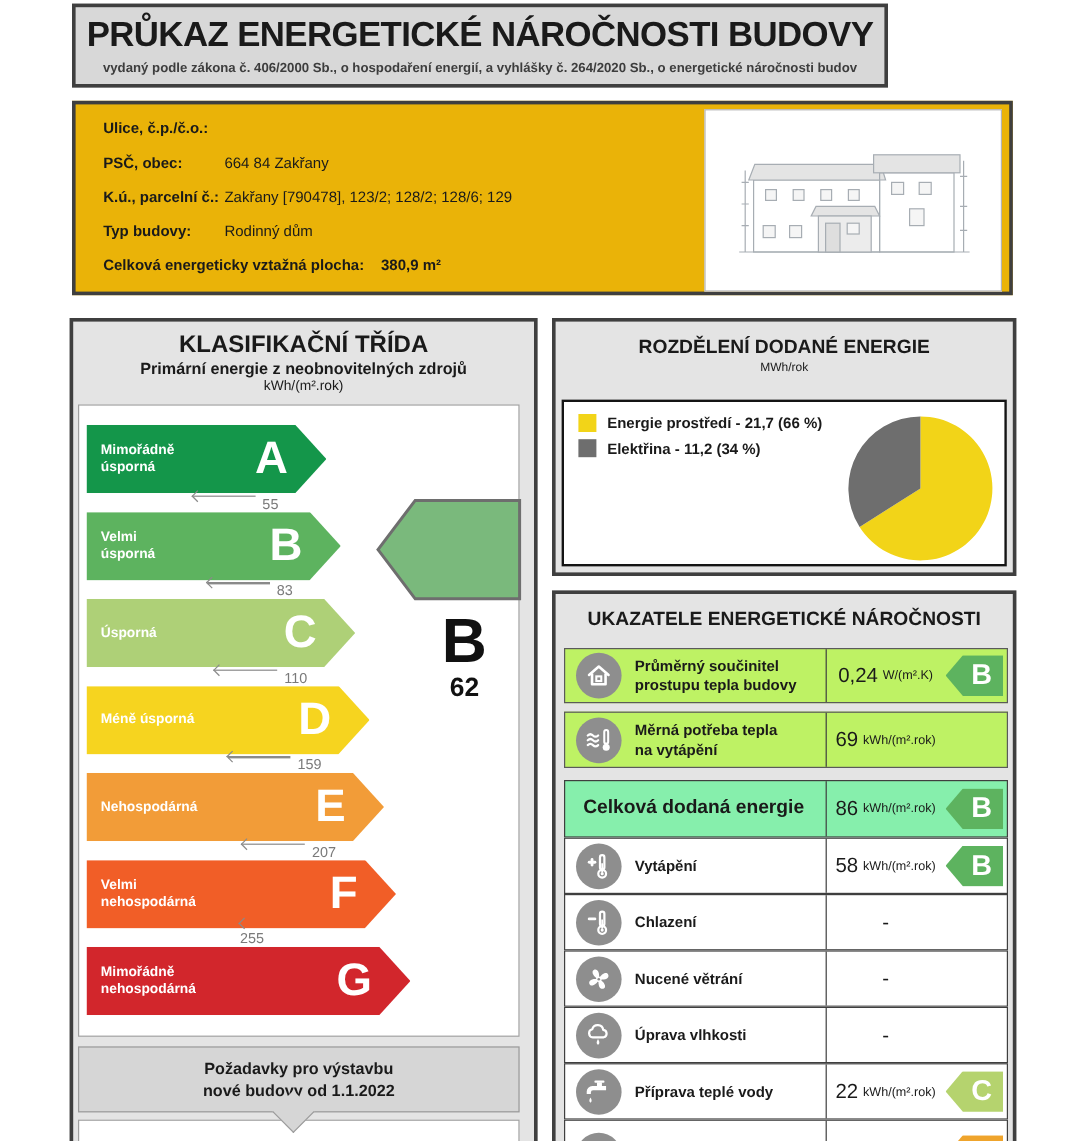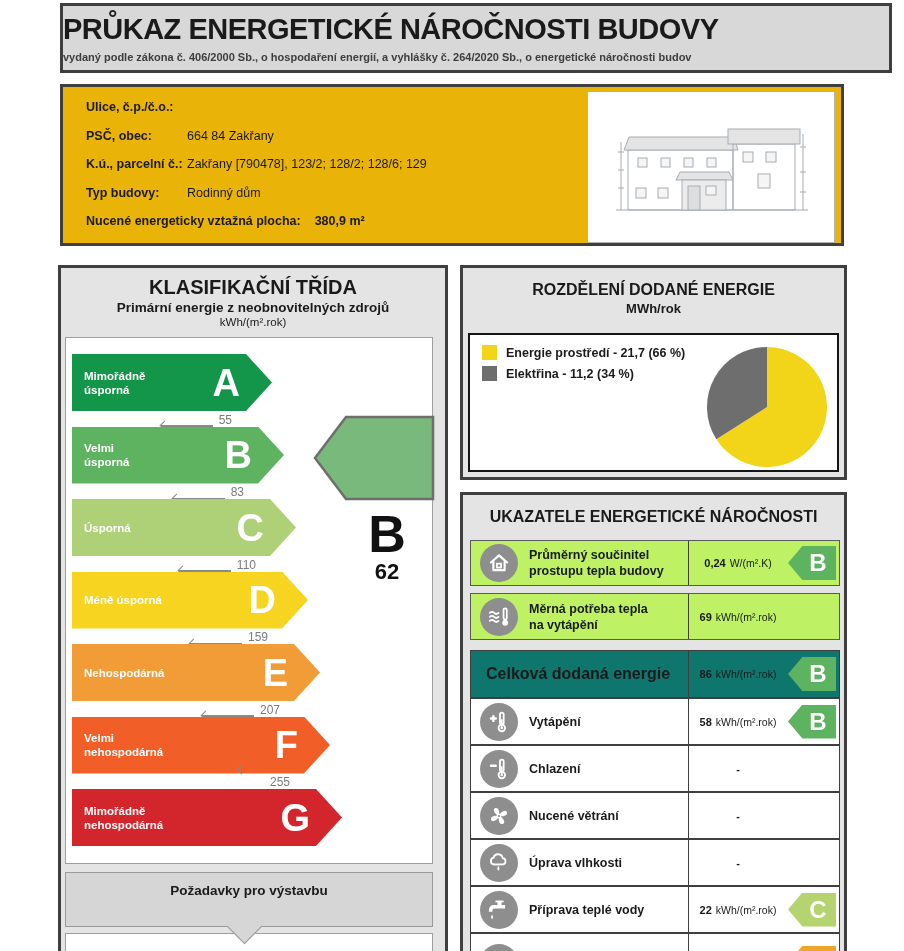--- a/index.html
+++ b/index.html
@@ -2,22 +2,22 @@
 <html><head>
 <meta charset="utf-8">
 <style>
   html,body{margin:0;padding:0;}
   body{
     width:904px;height:951px;position:relative;overflow:hidden;
     background:#ffffff;font-family:"Liberation Sans",sans-serif;color:#1a1a1a;
   }
   .abs{position:absolute;}
   
-  .header-box{left:60px;top:3px;width:832px;height:70px;background:#d8d8d8;
-    border:3px solid #3f3f3f;box-sizing:border-box;}
+  .header-box{left:60px;top:3px;width:680px;height:70px;background:#d8d8d8;
+    border:3px solid #3f3f3f;text-align:center;box-sizing:border-box;}
   .hdr-title{font-size:29px;font-weight:bold;margin-top:7px;letter-spacing:-0.5px;}
   .hdr-sub{font-size:11px;font-weight:bold;color:#3d3d3d;margin-top:5px;}
   
   .info-box{left:60px;top:84px;width:784px;height:162px;background:#eab308;
     border:3px solid #3f3f3f;box-sizing:border-box;}
   .info-rows{position:absolute;left:23px;top:13px;}
   .info-row{height:28.5px;font-size:12.5px;position:relative;}
   .info-label{font-weight:bold;}
   .info-value{position:absolute;left:101px;top:0;white-space:nowrap;}
   .info-area{position:absolute;left:23px;top:127px;font-size:12.5px;font-weight:bold;}
@@ -26,31 +26,31 @@
     border:1px solid #b3b3b3;background:#fff;}
   
   .panel{background:#e4e4e4;border:3px solid #3f3f3f;box-sizing:border-box;}
   .left-panel{left:58px;top:265px;width:390px;height:700px;}
   .rt-panel{left:460px;top:265px;width:387px;height:215px;}
   .rb-panel{left:460px;top:492px;width:387px;height:470px;}
   .panel-title{font-size:20px;font-weight:bold;text-align:center;margin-top:8px;}
   .panel-sub{font-size:13.5px;font-weight:bold;text-align:center;margin-top:1px;}
   .panel-unit{font-size:11.5px;text-align:center;margin-top:1px;}
   .rt-title,.rb-title{font-size:16px;font-weight:bold;text-align:center;margin-top:13px;}
-  .rt-unit{font-size:13px;text-align:center;margin-top:2px;font-weight:bold;}
+  .rt-unit{font-size:10px;text-align:center;margin-top:2px;}
   
   #class-box{position:absolute;left:4px;top:69px;width:368px;height:527px;
     background:#fff;border:1.5px solid #9f9f9f;box-sizing:border-box;}
   .class-arrow{position:absolute;left:6px;height:57px;
     clip-path:polygon(0 0, calc(100% - 26px) 0, 100% 50%, calc(100% - 26px) 100%, 0 100%);padding-left:40px;}
   .arrow-label{position:absolute;left:12px;top:50%;transform:translateY(-50%);
     font-size:11.5px;font-weight:bold;color:#fff;white-space:pre-line;line-height:1.25;}
   .arrow-letter{position:absolute;right:32px;top:50%;transform:translateY(-50%);
     font-size:38px;font-weight:bold;color:#fff;}
-  .threshold{position:absolute;height:14px;width:90px;display:flex;align-items:flex-end;
+  .threshold{position:absolute;height:14px;width:90px;display:flex;align-items:flex-start;
     justify-content:flex-end;gap:6px;}
   .thr-line{width:52px;height:1.5px;background:#8a8a8a;position:relative;}
   .thr-line::before{content:'';position:absolute;left:0;top:-2.6px;width:6px;height:6px;
     border-left:1.5px solid #8a8a8a;border-bottom:1.5px solid #8a8a8a;transform:rotate(45deg);}
   .thr-num{font-size:12px;color:#7a7a7a;}
   .rating-arrow{position:absolute;left:252px;top:147px;width:122px;height:86px;z-index:4;}
   .rating-text{position:absolute;left:30px;right:4px;text-align:center;color:#111;}
   .rating-letter{font-size:52px;font-weight:bold;line-height:52px;margin-top:3px;}
   .rating-value{font-size:22px;font-weight:bold;line-height:22px;margin-top:1px;text-align:center;}
   
@@ -68,32 +68,32 @@
   .legend{position:absolute;left:12px;top:10px;}
   .legend-item{display:flex;align-items:center;gap:9px;margin-bottom:6px;}
   .legend-swatch{width:15px;height:15px;flex:0 0 auto;}
   .legend-label{font-size:12.5px;font-weight:bold;}
   .pie-svg{position:absolute;left:235px;top:6px;}
   
   #ind-rows{position:absolute;left:7px;top:0;width:370px;height:100%;}
   .ind-row{position:absolute;left:0;width:370px;box-sizing:border-box;}
   .ind-row.gray{background:#bef264;border:1.5px solid #5a5a5a;}
   .ind-row.white{background:#ffffff;border:1.5px solid #3f3f3f;}
-  .ind-row.total{background:#0f766e;border:1.5px solid #3f3f3f;}
+  .ind-row.total{background:#86efac;border:1.5px solid #3f3f3f;}
   .icon-circle{position:absolute;left:9px;top:50%;transform:translateY(-50%);
     width:38px;height:38px;border-radius:50%;background:#8e8e8e;
     display:flex;align-items:center;justify-content:center;}
   .icon-circle svg{width:26px;height:26px;}
   .row-label{position:absolute;left:58px;top:50%;transform:translateY(-50%);
     font-size:12.5px;font-weight:bold;white-space:pre-line;line-height:1.3;}
   .row-label.big{left:15px;font-size:16px;}
   .val-zone{position:absolute;left:217px;right:0;top:0;bottom:0;
     border-left:1.5px solid #3f3f3f;display:flex;align-items:center;
     justify-content:center;padding-right:52px;}
-  .val{font-size:11px;font-weight:bold;}
+  .val{font-size:17px;font-weight:normal;}
   .unit{font-size:10.5px;margin-left:4px;}
   .badge{position:absolute;right:3px;top:50%;transform:translateY(-50%);
     width:48px;height:34px;clip-path:polygon(0 50%, 30% 0, 100% 0, 100% 100%, 30% 100%);
     color:#fff;font-size:24px;font-weight:bold;display:flex;align-items:center;
     justify-content:center;padding-left:12px;box-sizing:border-box;}
 </style>
 </head>
 <body>
 
 <div>
@@ -104,21 +104,21 @@
   </div>
 
   <div class="abs info-box">
     <div class="info-rows" id="info-rows">
         <div class="info-row"><span class="info-label">Ulice, č.p./č.o.:</span><span class="info-value"></span></div>
         <div class="info-row"><span class="info-label">PSČ, obec:</span><span class="info-value">664 84 Zakřany</span></div>
         <div class="info-row"><span class="info-label">K.ú., parcelní č.:</span><span class="info-value">Zakřany [790478], 123/2; 128/2; 128/6; 129</span></div>
         <div class="info-row"><span class="info-label">Typ budovy:</span><span class="info-value">Rodinný dům</span></div>
       </div>
     <div class="info-area">
-      <span>Nucené energeticky vztažná plocha:</span><span class="info-area-value">380,9 m²</span>
+      <span>Celková energeticky vztažná plocha:</span><span class="info-area-value">380,9 m²</span>
     </div>
     <div class="building-thumb">
       <svg width="246" height="150" viewBox="0 0 246 150">
         <g stroke="#a7adb3" stroke-width="1" fill="none">
           <line x1="28" y1="118" x2="220" y2="118"></line>
           <rect x="40" y="58" width="105" height="60"></rect>
           <polygon points="36,58 150,58 146,45 41,45" fill="#e4e4e4"></polygon>
           <rect x="145" y="52" width="62" height="66"></rect>
           <rect x="140" y="37" width="72" height="15" fill="#e4e4e4"></rect>
           <rect x="50" y="66" width="9" height="9" fill="#f5f5f5"></rect>
@@ -216,20 +216,21 @@
         <polygon id="rating-poly" points="2,43 33,2 120,2 120,84 33,84" stroke-width="2.5" fill="#7ab97c" stroke="#6e6e6e"></polygon>
       </svg>
       <div class="rating-text">
         <div class="rating-letter">B</div>
         <div class="rating-value">62</div>
       </div>
     </div>
 
     <div class="req-box">
       <div>Požadavky pro výstavbu</div>
+      <div>nové budovy od 1.1.2022</div>
     </div>
     <div class="req-chevron"></div>
     <div class="req-white-stub"></div>
   </div>
 
   <div class="abs panel rt-panel">
     <div class="rt-title">ROZDĚLENÍ DODANÉ ENERGIE</div>
     <div class="rt-unit">MWh/rok</div>
     <div class="split-white">
       <div class="legend" id="legend">

